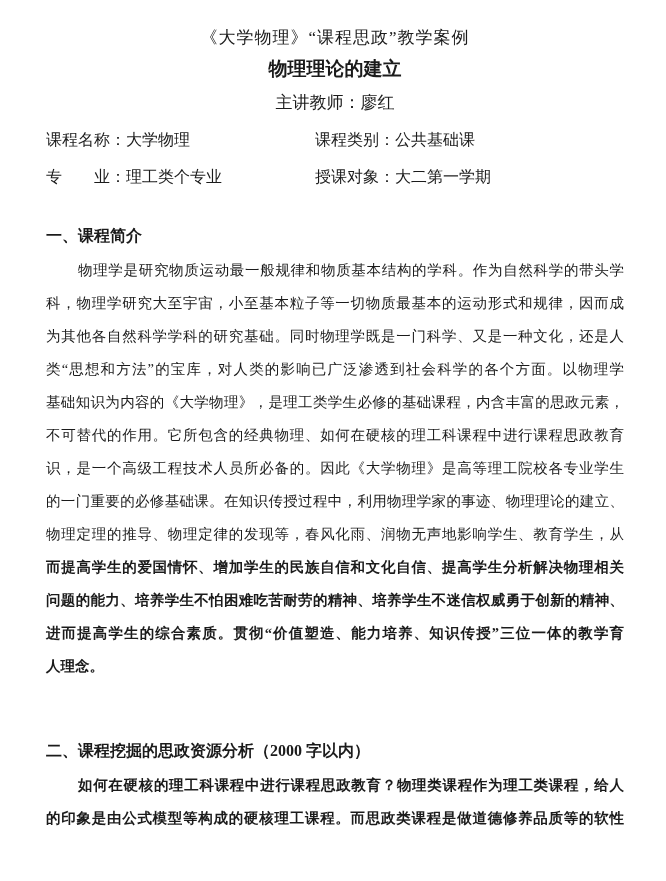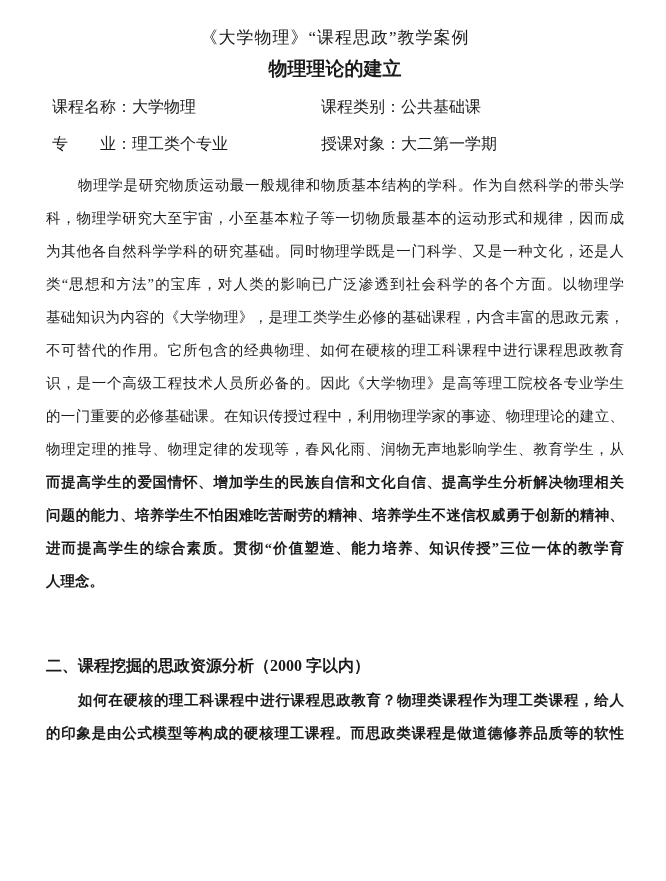--- a/index.html
+++ b/index.html
@@ -37,21 +37,20 @@
   }
   .lecturer {
     text-align: center;
     font-size: 17px;
     line-height: 22px;
     margin-top: 11px;
   }
   .meta {
     margin-top: 8px;
     font-size: 16px;
-    margin-left: 6px;
   }
   .meta-row {
     display: flex;
     height: 37px;
     align-items: center;
   }
   .meta-left {
     width: 269px;
     flex: 0 0 269px;
   }
@@ -91,32 +90,34 @@
 </head>
 <body>
 
 <div class="page">
   <div class="content">
 
     <div class="case-title">《大学物理》“课程思政”教学案例</div>
 
     <div class="topic-title">物理理论的建立</div>
 
+    <div class="lecturer">主讲教师：廖红</div>
 
     <div class="meta">
       <div class="meta-row">
         <div class="meta-left">课程名称：大学物理</div>
         <div class="meta-right">课程类别：公共基础课</div>
       </div>
       <div class="meta-row">
         <div class="meta-left">专　　业：理工类个专业</div>
         <div class="meta-right">授课对象：大二第一学期</div>
       </div>
     </div>
 
+    <div class="section-heading">一、课程简介</div>
 
     <div class="para">
       <div class="line indent">物理学是研究物质运动最一般规律和物质基本结构的学科。作为自然科学的带头学</div>
       <div class="line">科，物理学研究大至宇宙，小至基本粒子等一切物质最基本的运动形式和规律，因而成</div>
       <div class="line">为其他各自然科学学科的研究基础。同时物理学既是一门科学、又是一种文化，还是人</div>
       <div class="line">类“思想和方法”的宝库，对人类的影响已广泛渗透到社会科学的各个方面。以物理学</div>
       <div class="line">基础知识为内容的《大学物理》，是理工类学生必修的基础课程，内含丰富的思政元素，</div>
       <div class="line">不可替代的作用。它所包含的经典物理、如何在硬核的理工科课程中进行课程思政教育</div>
       <div class="line">识，是一个高级工程技术人员所必备的。因此《大学物理》是高等理工院校各专业学生</div>
       <div class="line">的一门重要的必修基础课。在知识传授过程中，利用物理学家的事迹、物理理论的建立、</div>

